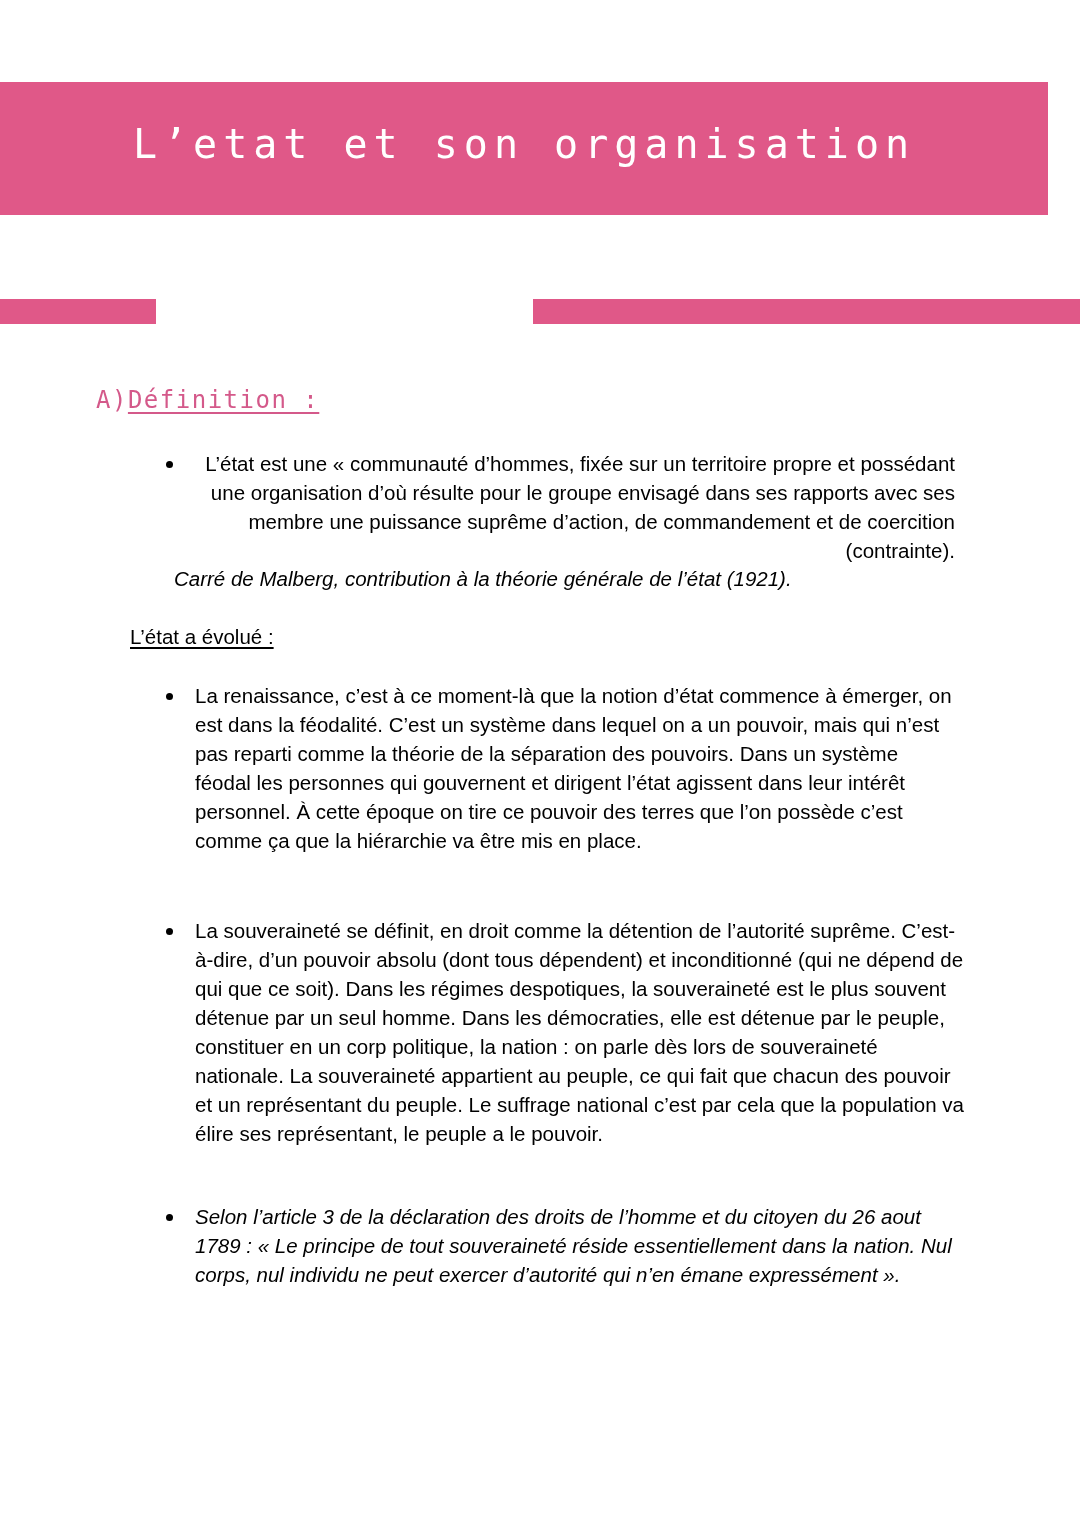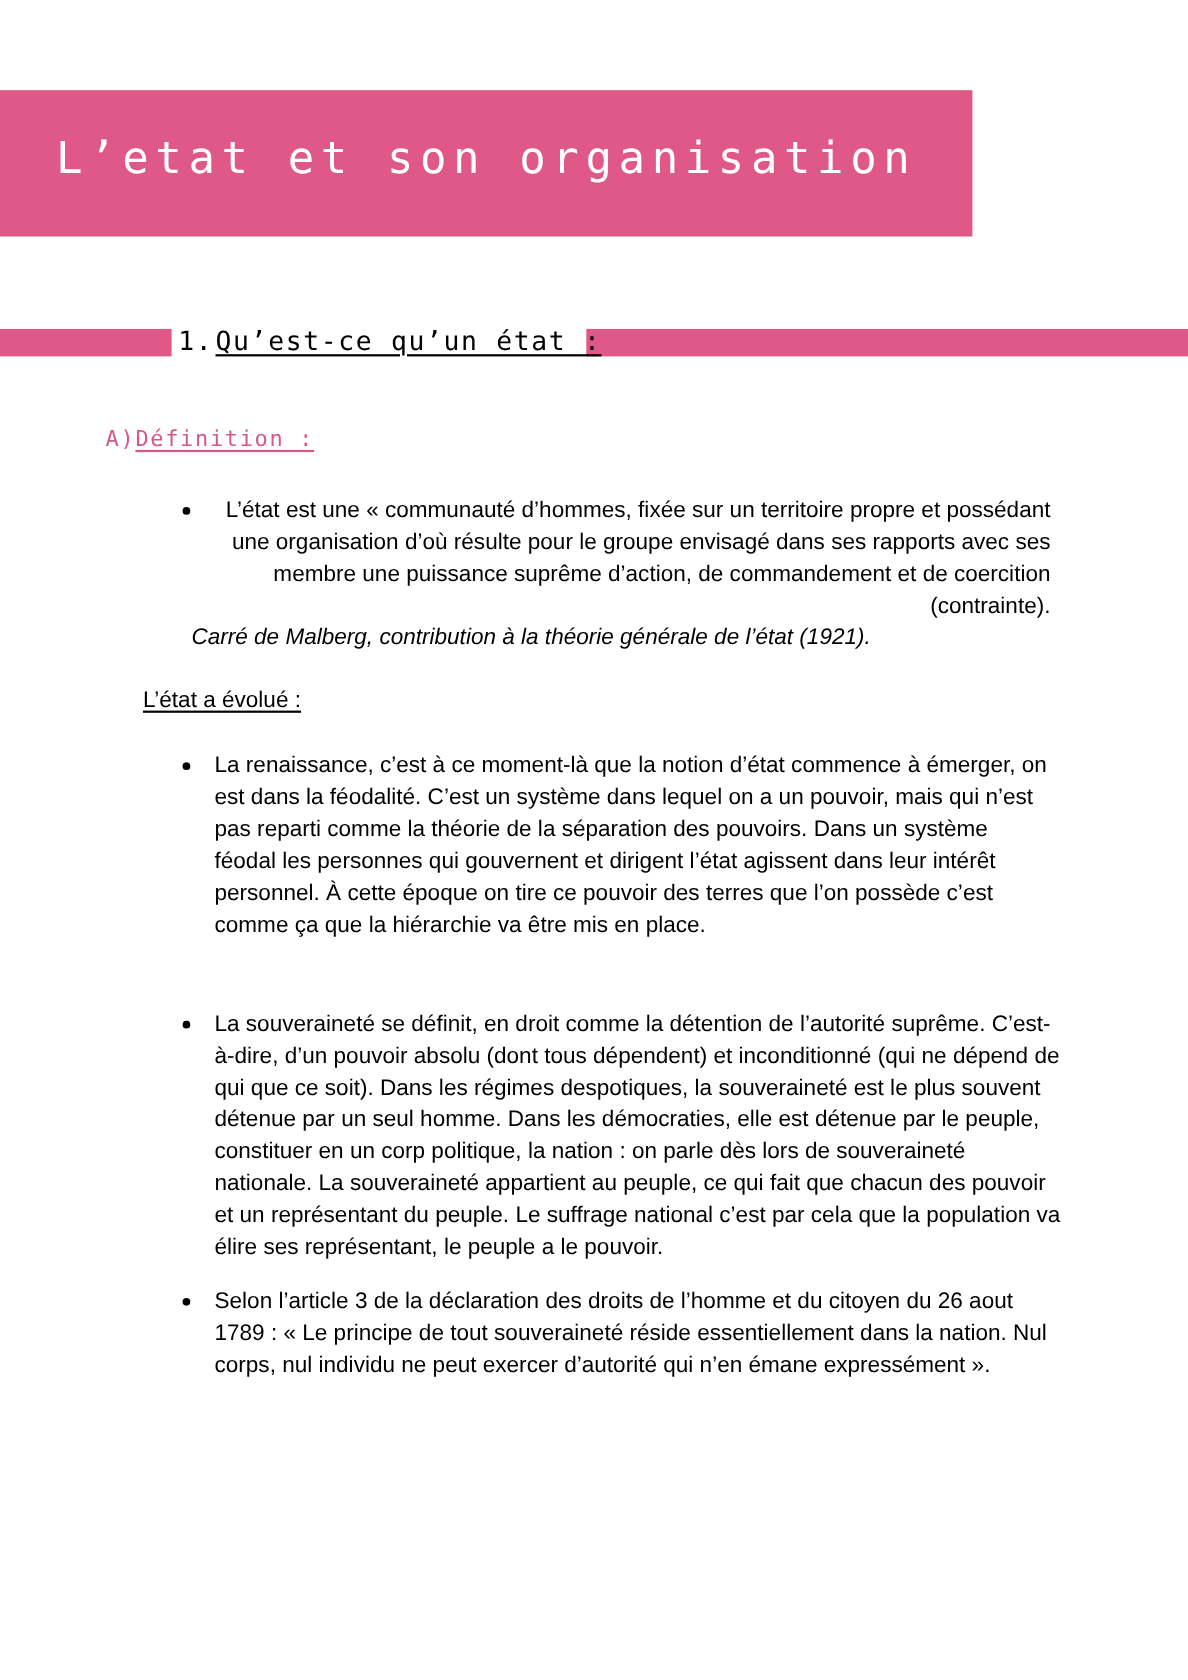--- a/index.html
+++ b/index.html
@@ -12,21 +12,21 @@
       height: 1527px;
       position: relative;
       overflow: hidden;
       font-family: "Liberation Sans", sans-serif;
       color: #000000;
     }
     .banner {
       position: absolute;
       left: 0;
       top: 82px;
-      width: 884px;
+      width: 1048px;
       height: 133px;
       background: #e05888;
       display: flex;
       align-items: center;
       justify-content: center;
     }
     .banner-title {
       font-family: "DejaVu Sans Mono", "Liberation Mono", monospace;
       color: #ffffff;
       font-size: 40px;
@@ -71,21 +71,21 @@
     }
     .section-heading .txt {
       text-decoration: underline;
       text-underline-offset: 4px;
     }
     .sub-heading {
       position: absolute;
       left: 96px;
       top: 386px;
       font-family: "DejaVu Sans Mono", "Liberation Mono", monospace;
-      font-size: 20px;
+      font-size: 24px;
       letter-spacing: 1.5px;
       color: #d4598a;
       white-space: nowrap;
     }
     .sub-heading .txt {
       text-decoration: underline;
       text-underline-offset: 4px;
     }
     .content {
       position: absolute;
@@ -121,23 +121,20 @@
 </head>
 <body>
 
 <div class="banner">
   <div class="banner-title">L’etat et son organisation</div>
 </div>
 
 <div class="section-bar">
   <div class="bar-left"></div>
   <div class="bar-right"></div>
-  <div class="section-heading">
-    <span class="num">1.</span><span class="txt">Qu’est-ce qu’un état :</span>
-  </div>
 </div>
 
 <div class="sub-heading">
   <span class="lbl">A)</span><span class="txt">Définition :</span>
 </div>
 
 <div class="content">
 
   <div class="bullet" style="top:449px;text-align:right;">
     <span class="dot"></span>
@@ -151,18 +148,18 @@
   <div class="bullet" style="top:681px;">
     <span class="dot"></span>
     <b>La renaissance</b><span>, c’est à ce moment-là que la notion d’état commence à émerger, on est dans la féodalité. C’est un système dans lequel on a un pouvoir, mais qui n’est pas reparti comme la théorie de la séparation des pouvoirs. Dans un système féodal les personnes qui gouvernent et dirigent l’état agissent dans leur intérêt personnel. À cette époque on tire ce pouvoir des terres que l’on possède c’est comme ça que la hiérarchie va être mis en place.</span>
   </div>
 
   <div class="bullet" style="top:916px; width:770px;">
     <span class="dot"></span>
     <span>La souveraineté se définit, en droit comme la détention de l’autorité suprême. C’est-à-dire, d’un pouvoir absolu (dont tous dépendent) et inconditionné (qui ne dépend de qui que ce soit). Dans les régimes despotiques, la souveraineté est le plus souvent détenue par un seul homme. Dans les démocraties, elle est détenue par le peuple, constituer en un corp politique, la nation : on parle dès lors de souveraineté nationale. La souveraineté appartient au peuple, ce qui fait que chacun des pouvoir et un représentant du peuple. Le suffrage national c’est par cela que la population va élire ses représentant, le peuple a le pouvoir.</span>
   </div>
 
-  <div class="bullet" style="top:1168px;">
+  <div class="bullet" style="top:1202px;font-style:italic;">
     <span class="dot"></span>
     <span>Selon l’article 3 de la déclaration des droits de l’homme et du citoyen du 26 aout 1789 : « Le principe de tout souveraineté réside essentiellement dans la nation. Nul corps, nul individu ne peut exercer d’autorité qui n’en émane expressément ».</span>
   </div>
 
 </div>
 
 </body></html>

